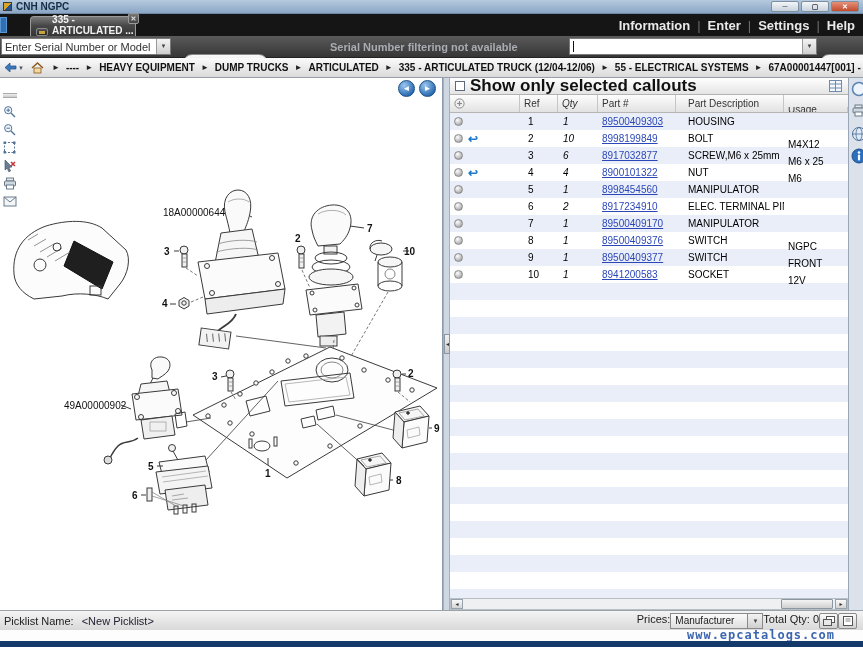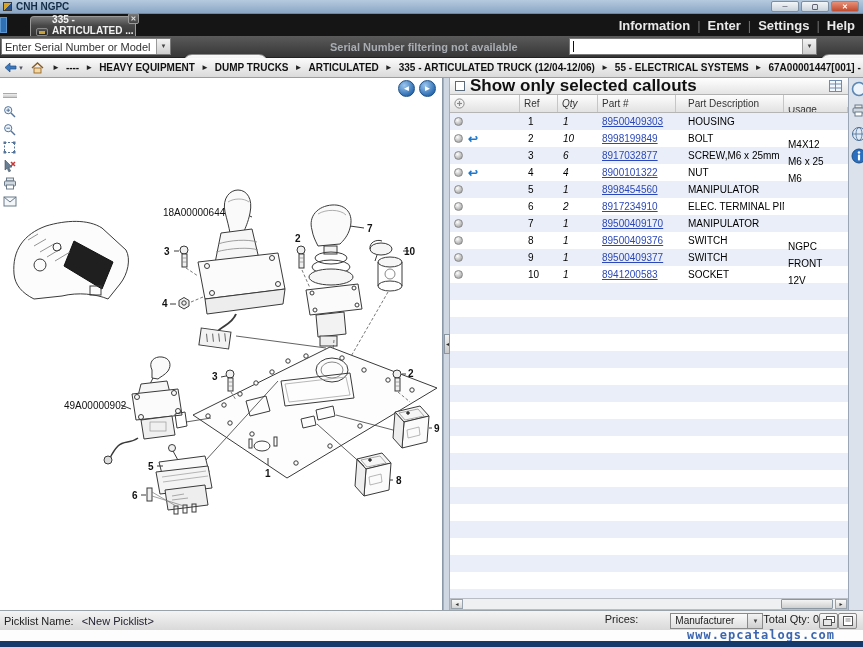--- a/index.html
+++ b/index.html
@@ -123,21 +123,21 @@
 
   
   .footerbar { position:absolute; left:0; top:610px; width:863px; height:20px;
     background:linear-gradient(#f4f4f4,#d9d9d9); border-top:1px solid #9aa2aa;
     display:flex; align-items:center; font-size:11px; color:#222; }
   .picklist-label { margin-left:4px; }
   .picklist-value { margin-left:8px; color:#223; }
   .foot-right { position:absolute; right:6px; display:flex; align-items:flex-start; }
   .price-combo { display:flex; height:16px; }
   .price-box { width:78px; background:linear-gradient(#fbfbfb,#dedede); border:1px solid #8a8a8a;
-    font-size:10px; padding:1px 4px; color:#222;margin-left:32px; }
+    font-size:10px; padding:1px 4px; color:#222; }
   .price-drop { width:15px; background:linear-gradient(#f3f3f3,#cfcfcf); border:1px solid #8a8a8a; border-left:none;
     font-size:6px; text-align:center; line-height:14px; color:#444; }
   .mini-btn { width:19px; height:16px; background:linear-gradient(#fafafa,#d2d2d2); border:1px solid #8a8a8a;
     border-radius:2px; display:flex; align-items:center; justify-content:center; }
 
   .wmbar { position:absolute; left:0; top:630px; width:863px; height:11px; background:#fdfdfd; }
   .wm-text { position:absolute; right:28px; top:-2px; font:bold 12px "DejaVu Sans Mono", monospace;
     color:#3c66b0; letter-spacing:1px; }
   .bottomstrip { position:absolute; left:0; top:641px; width:863px; height:6px; background:#143a6c; }
 

